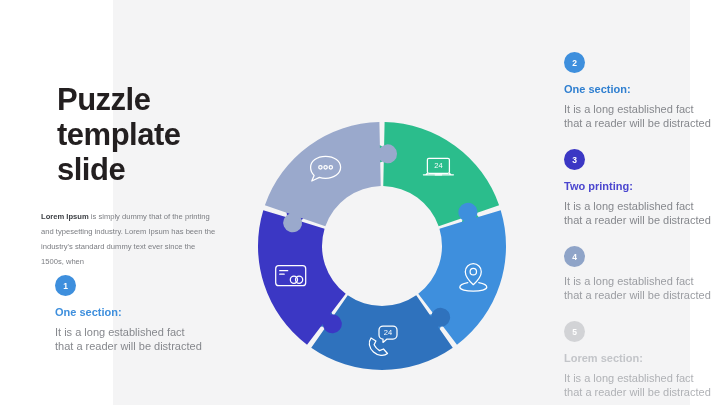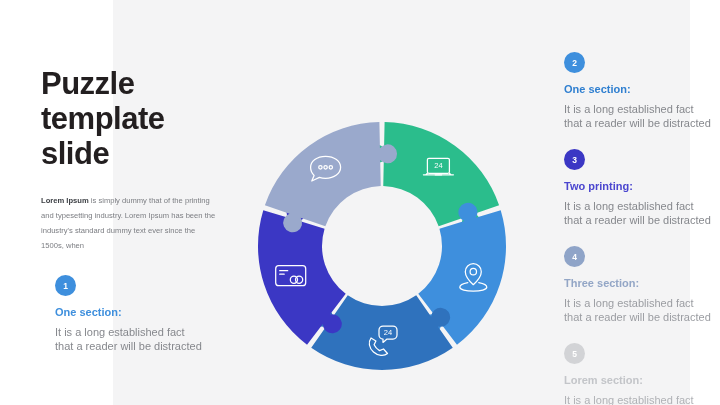--- a/index.html
+++ b/index.html
@@ -13,21 +13,21 @@
   #slide{position:absolute;inset:0;background:#ffffff;}
   #panel{
     position:absolute;left:113px;top:0;width:577px;height:405px;
     background:#f4f4f5;
   }
 
   
   #left{position:absolute;left:41px;top:66px;width:185px;}
   #title{
     font-size:31px;line-height:35px;font-weight:bold;
-    color:#231f20;letter-spacing:-0.5px;margin:0;
+    color:#231f20;letter-spacing:-0.5px;margin:16px;
   }
   #lead{
     margin-top:22px;
     font-size:7.6px;line-height:15px;color:#7b7d82;
     width:178px;
   }
   #lead b{color:#3c3f44;font-weight:bold;margin-top:8px;}
 
   .block{position:absolute;}
   .badge{
@@ -86,21 +86,20 @@
     </div>
 
     <div class="block">
       <div class="badge" style="background: rgb(59, 55, 196);">3</div>
       <div class="b-head" style="color: rgb(75, 70, 207);">Two printing:</div>
       <div class="b-body" style="color: rgb(134, 136, 141);">It is a long established fact that a reader will be distracted</div>
     </div>
 
     <div class="block">
       <div class="badge" style="background: rgb(143, 164, 200);">4</div>
-      <div class="b-head" style="color: rgb(147, 166, 198);">Three section:</div>
       <div class="b-body" style="color: rgb(155, 157, 162);">It is a long established fact that a reader will be distracted</div>
     </div>
 
     <div class="block">
       <div class="badge" style="background: rgb(210, 211, 214);">5</div>
       <div class="b-head" style="color: rgb(195, 197, 201);">Lorem section:</div>
       <div class="b-body" style="color: rgb(176, 178, 182);">It is a long established fact that a reader will be distracted</div>
     </div>
 
   </div>

